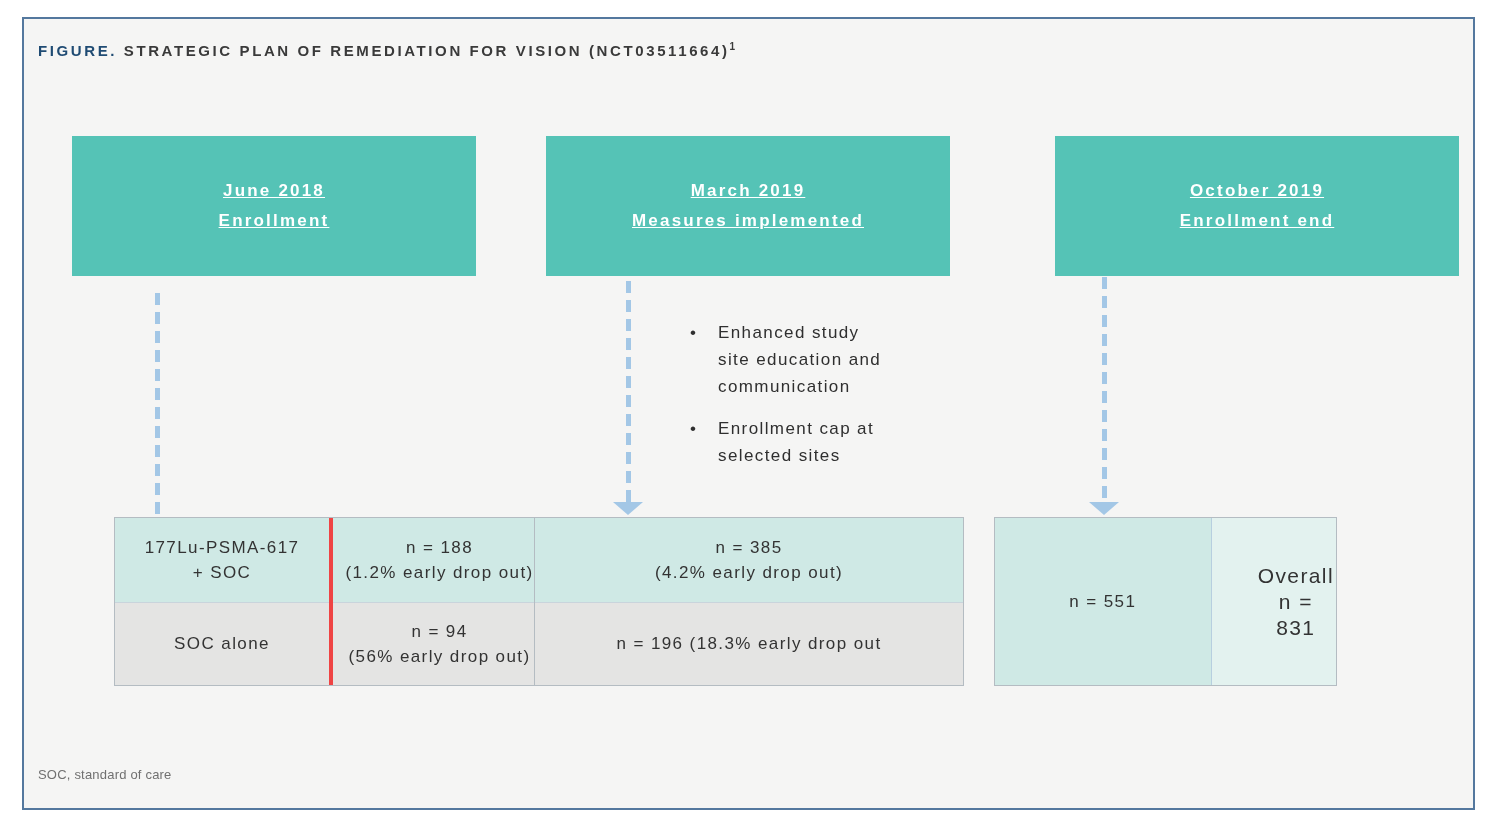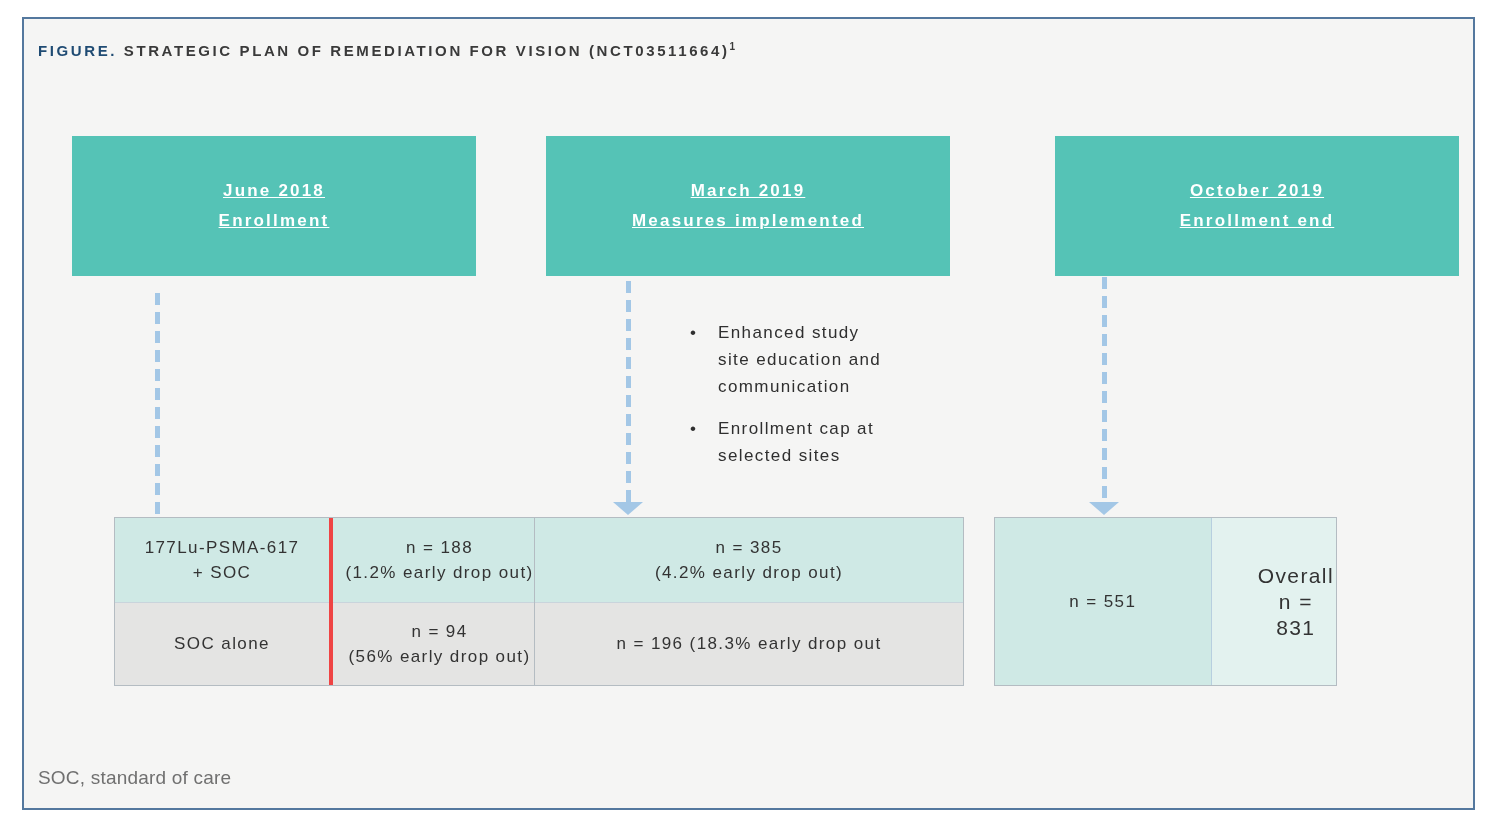--- a/index.html
+++ b/index.html
@@ -33,21 +33,21 @@
   .tcol{display:flex;flex-direction:column;box-sizing:border-box;}
   .tcell{flex:1 1 50%;display:flex;flex-direction:column;justify-content:center;align-items:center;
     text-align:center;color:#333333;font-size:17px;letter-spacing:1.4px;line-height:25px;
     box-sizing:border-box;}
   .row-teal{background:var(--light_teal,#cfe9e5);}
   .row-gray{background:var(--gray_row,#e4e4e3);border-top:1px solid #c9d4dc;}
   .colsep{border-left:4px solid #ef4444;}
   .overall{flex:1 1 auto;background:var(--overall_bg,#e3f2ef);display:flex;flex-direction:column;
     justify-content:center;align-items:center;text-align:center;color:#333333;font-size:21px;
     letter-spacing:1.4px;line-height:26px;box-sizing:border-box;border-left:1px solid #b7cfdf;padding-left:44px;}
-  .footnote{position:absolute;left:14px;top:748px;font-size:19px;color:#707070;letter-spacing:0.2px;}
+  .footnote{position:absolute;left:14px;top:748px;font-size:13px;color:#707070;letter-spacing:0.2px;}
 </style>
 </head>
 <body>
 
 <div class="frame">
 
   <div class="title">
     <span class="prefix">FIGURE.</span><span> STRATEGIC PLAN OF REMEDIATION FOR VISION (NCT03511664)</span><sup>1</sup>
   </div>
 

